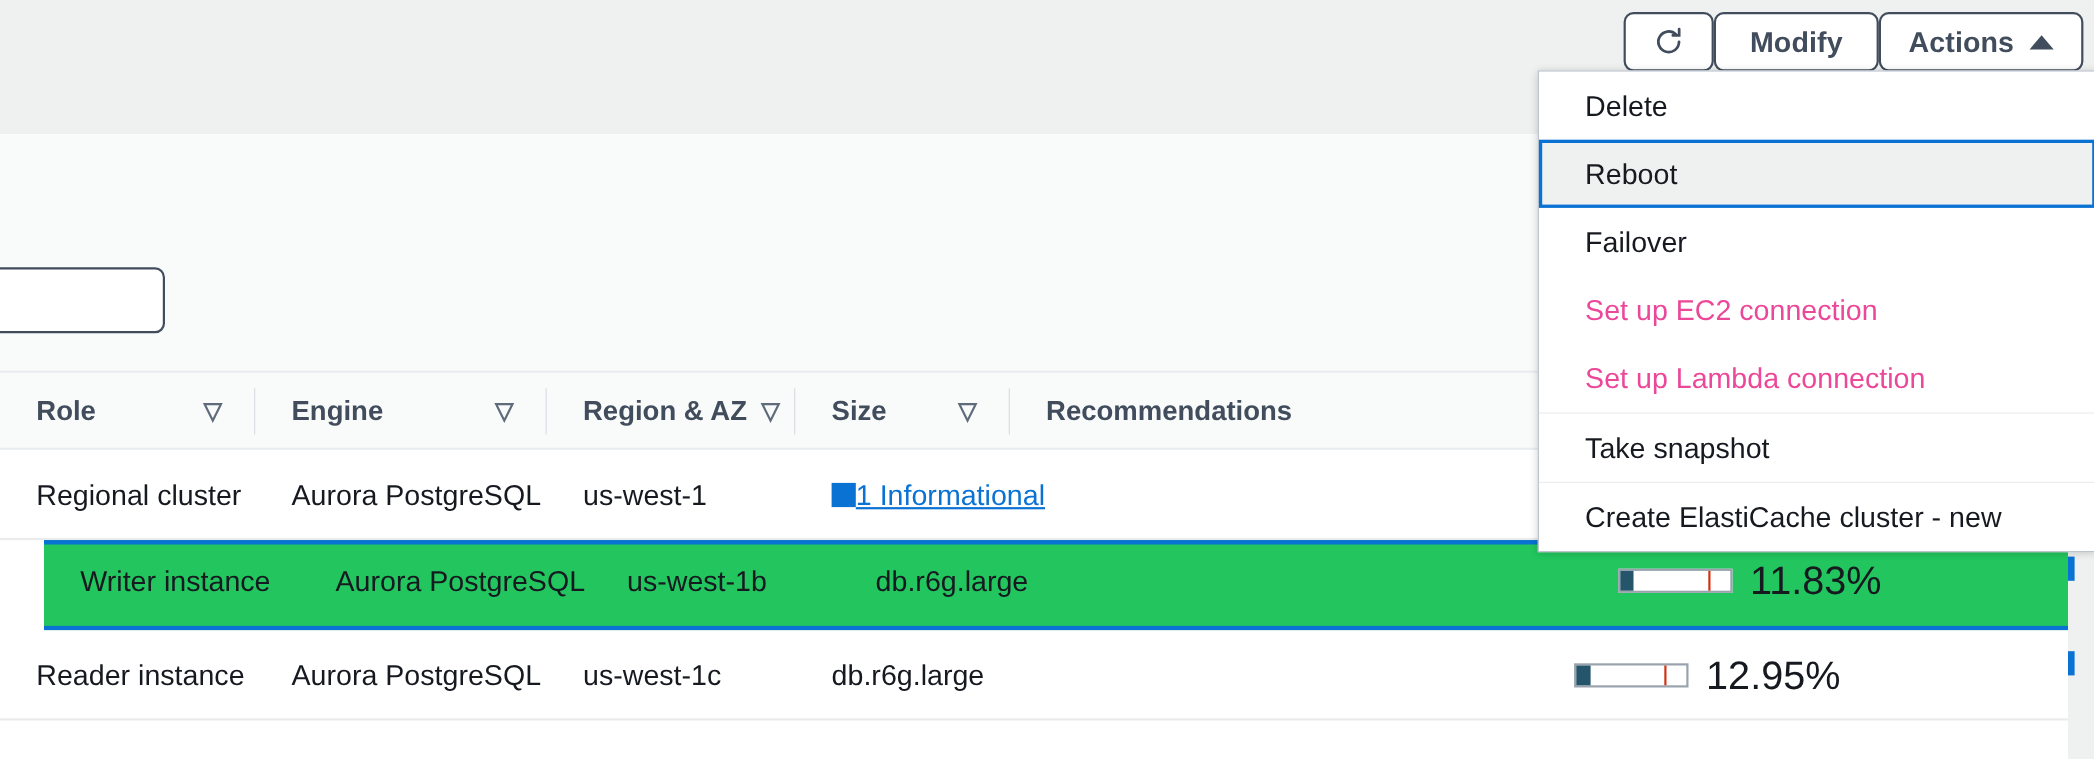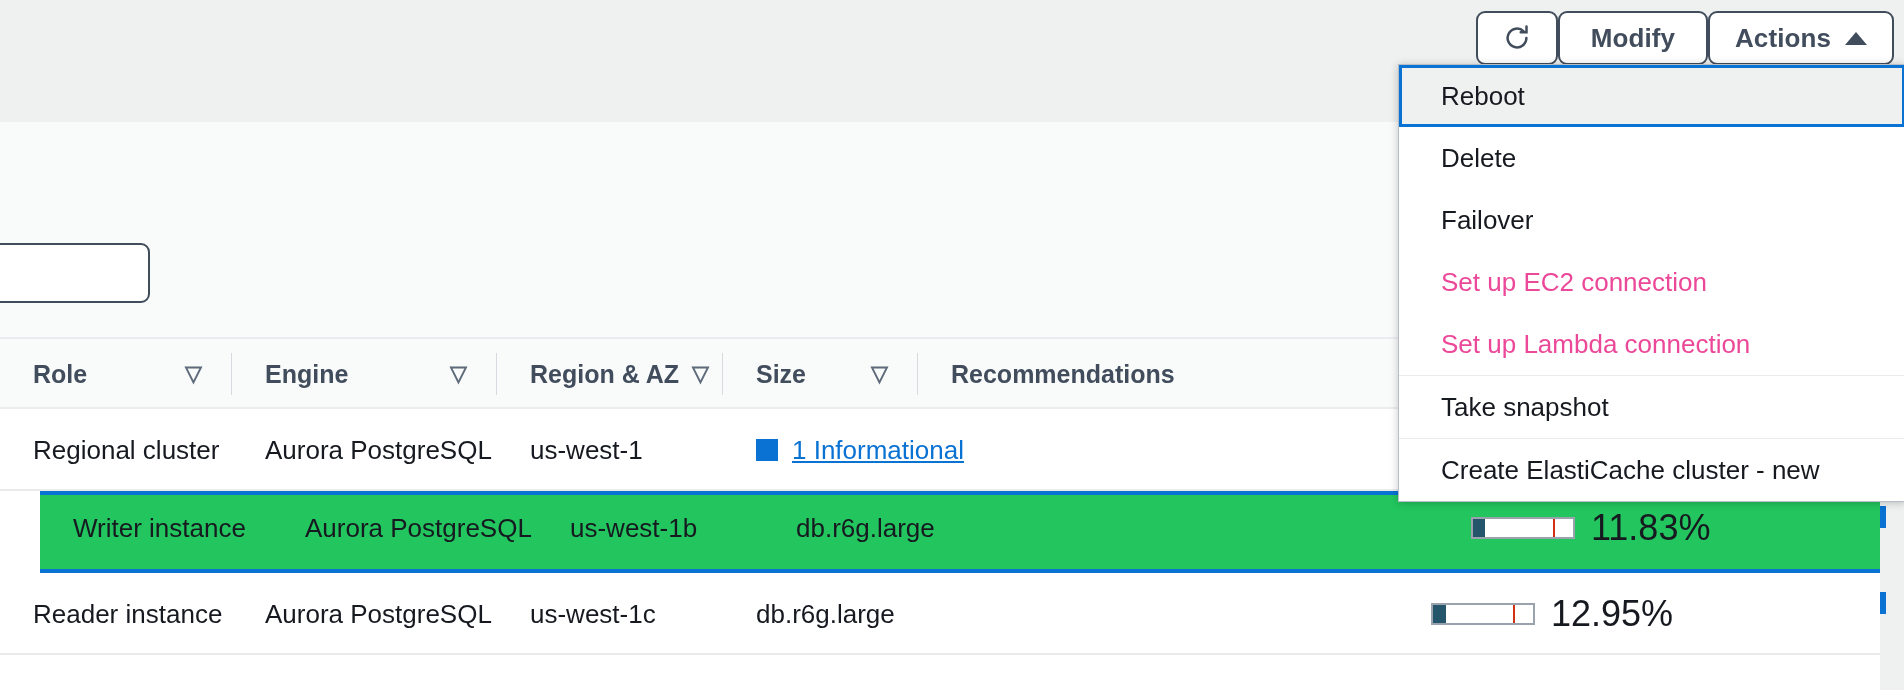--- a/index.html
+++ b/index.html
@@ -197,21 +197,20 @@
     position: absolute;
     left: 0; bottom: 0;
     width: 1904px; height: 2px;
     background: #e9ebed;
   }
 
   
   .rec {
     display: flex;
     align-items: center;
-    gap: 14px;
   }
   .rec-swatch {
     width: 22px; height: 22px;
     background: #0972d3;
     flex: none;
   }
   .rec-link {
     color: #0972d3;
     text-decoration: underline;
     font-size: 26px;
@@ -286,25 +285,25 @@
     <div class="btn btn-modify">
       <span>Modify</span>
     </div>
     <div class="btn btn-actions">
       <span>Actions</span>
       <span class="caret-up"></span>
     </div>
   </div>
 
   <div class="menu">
+    <div class="menu-item">
+      <span>Delete</span>
+    </div>
     <div class="menu-item selected">
       <span>Reboot</span>
-    </div>
-    <div class="menu-item">
-      <span>Delete</span>
     </div>
     <div class="menu-item">
       <span>Failover</span>
     </div>
     <div class="menu-item disabled">
       <span>Set up EC2 connection</span>
     </div>
     <div class="menu-item disabled">
       <span>Set up Lambda connection</span>
     </div>

